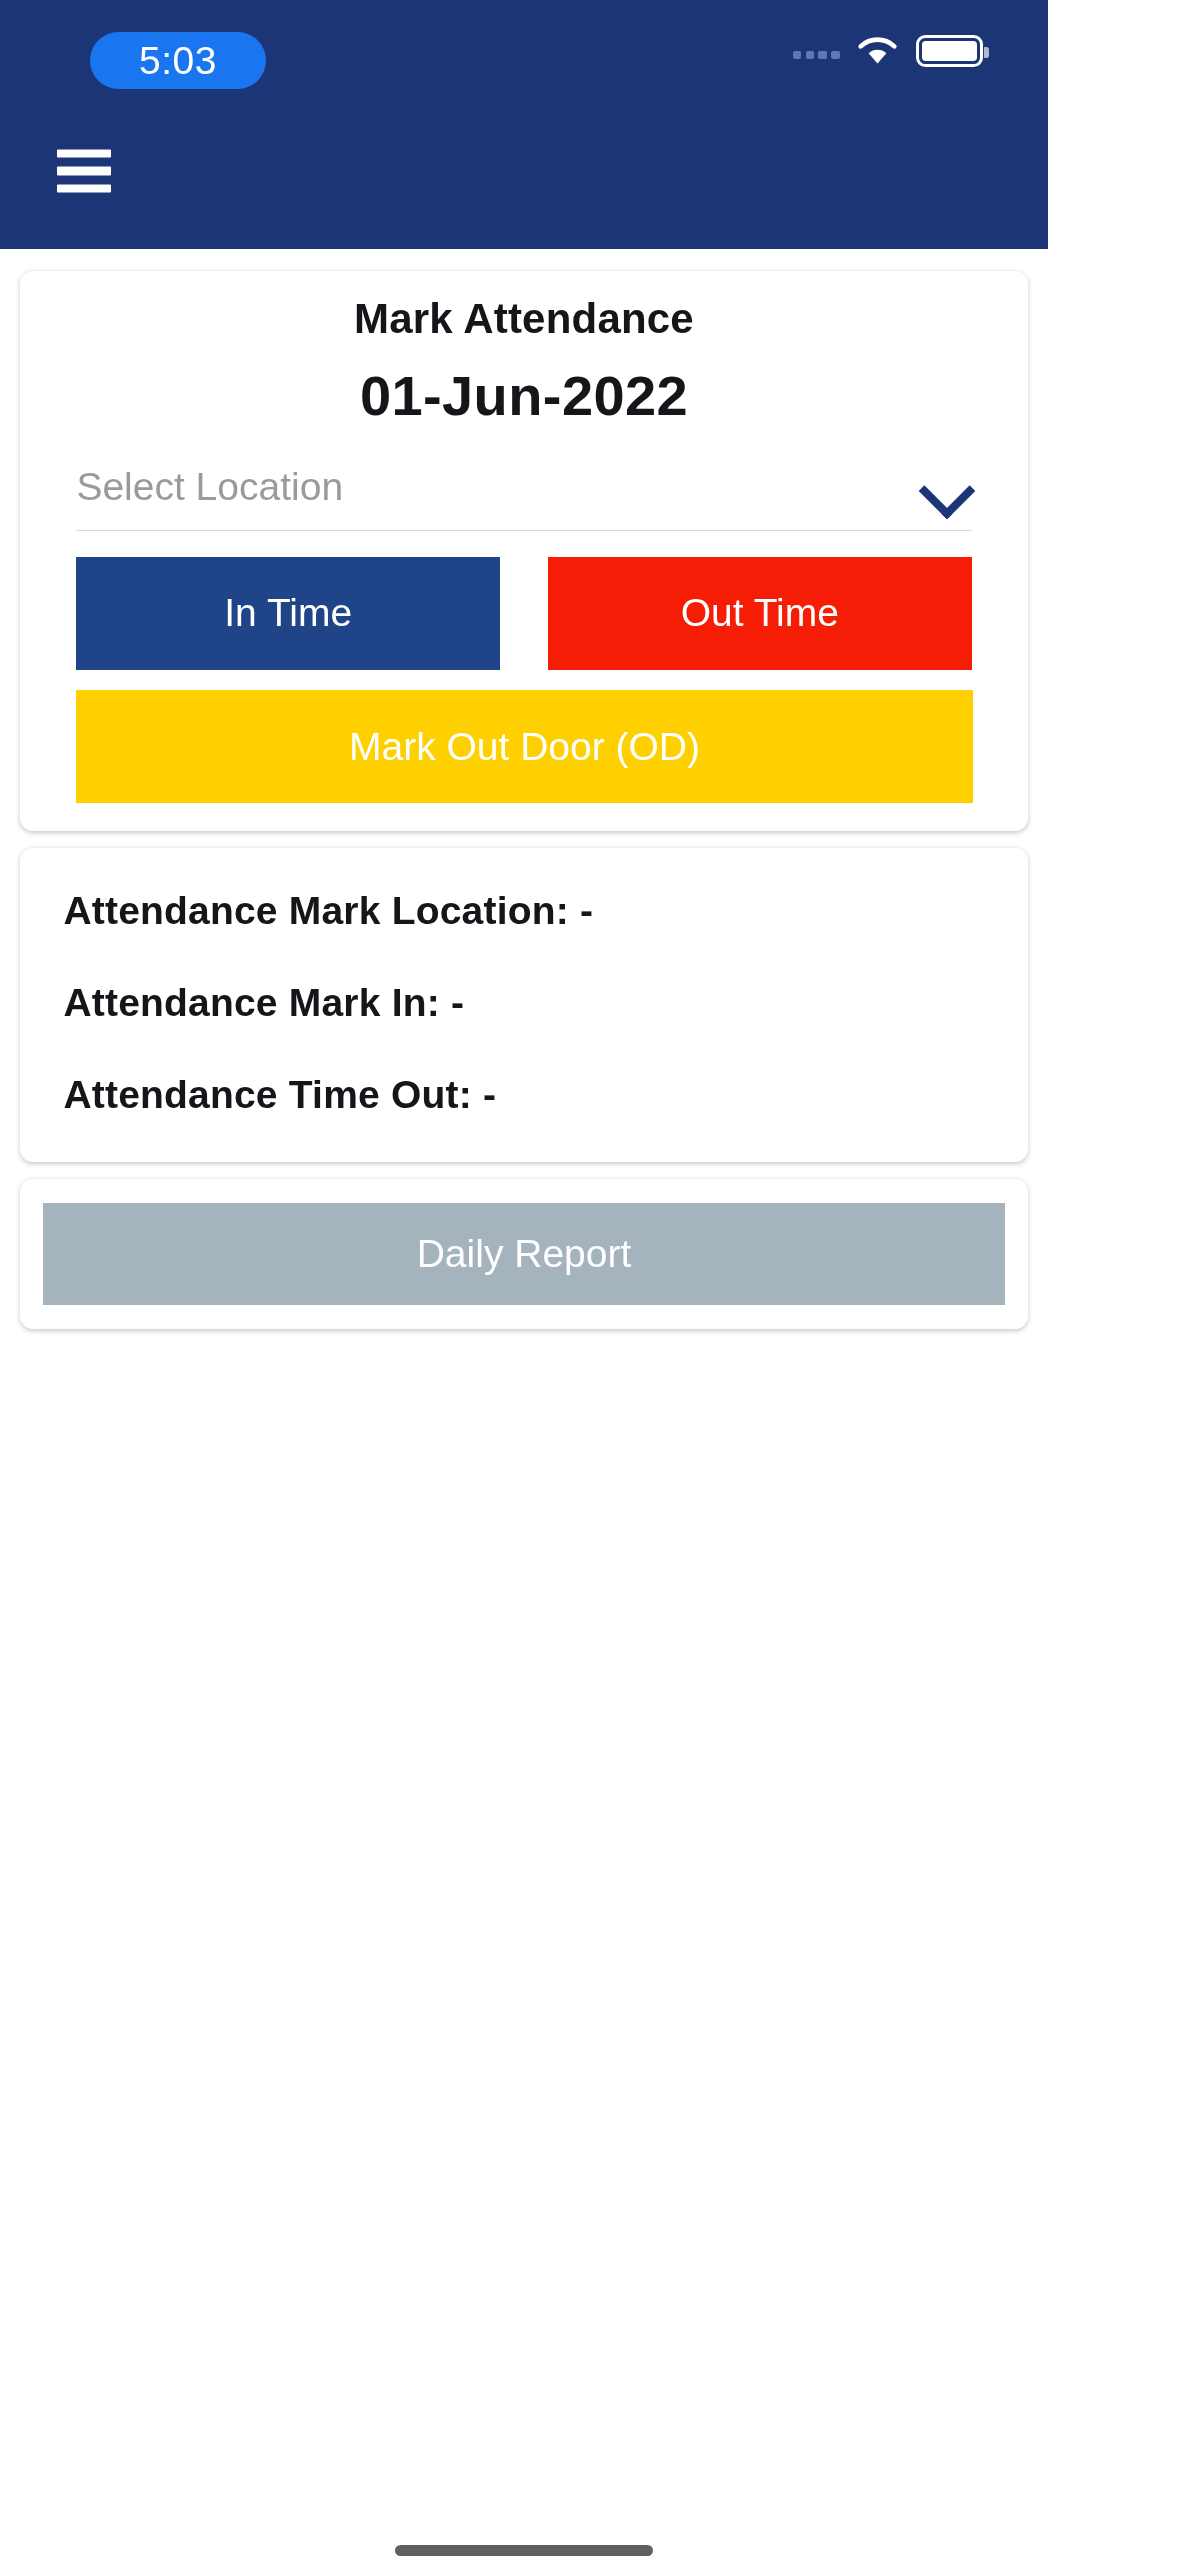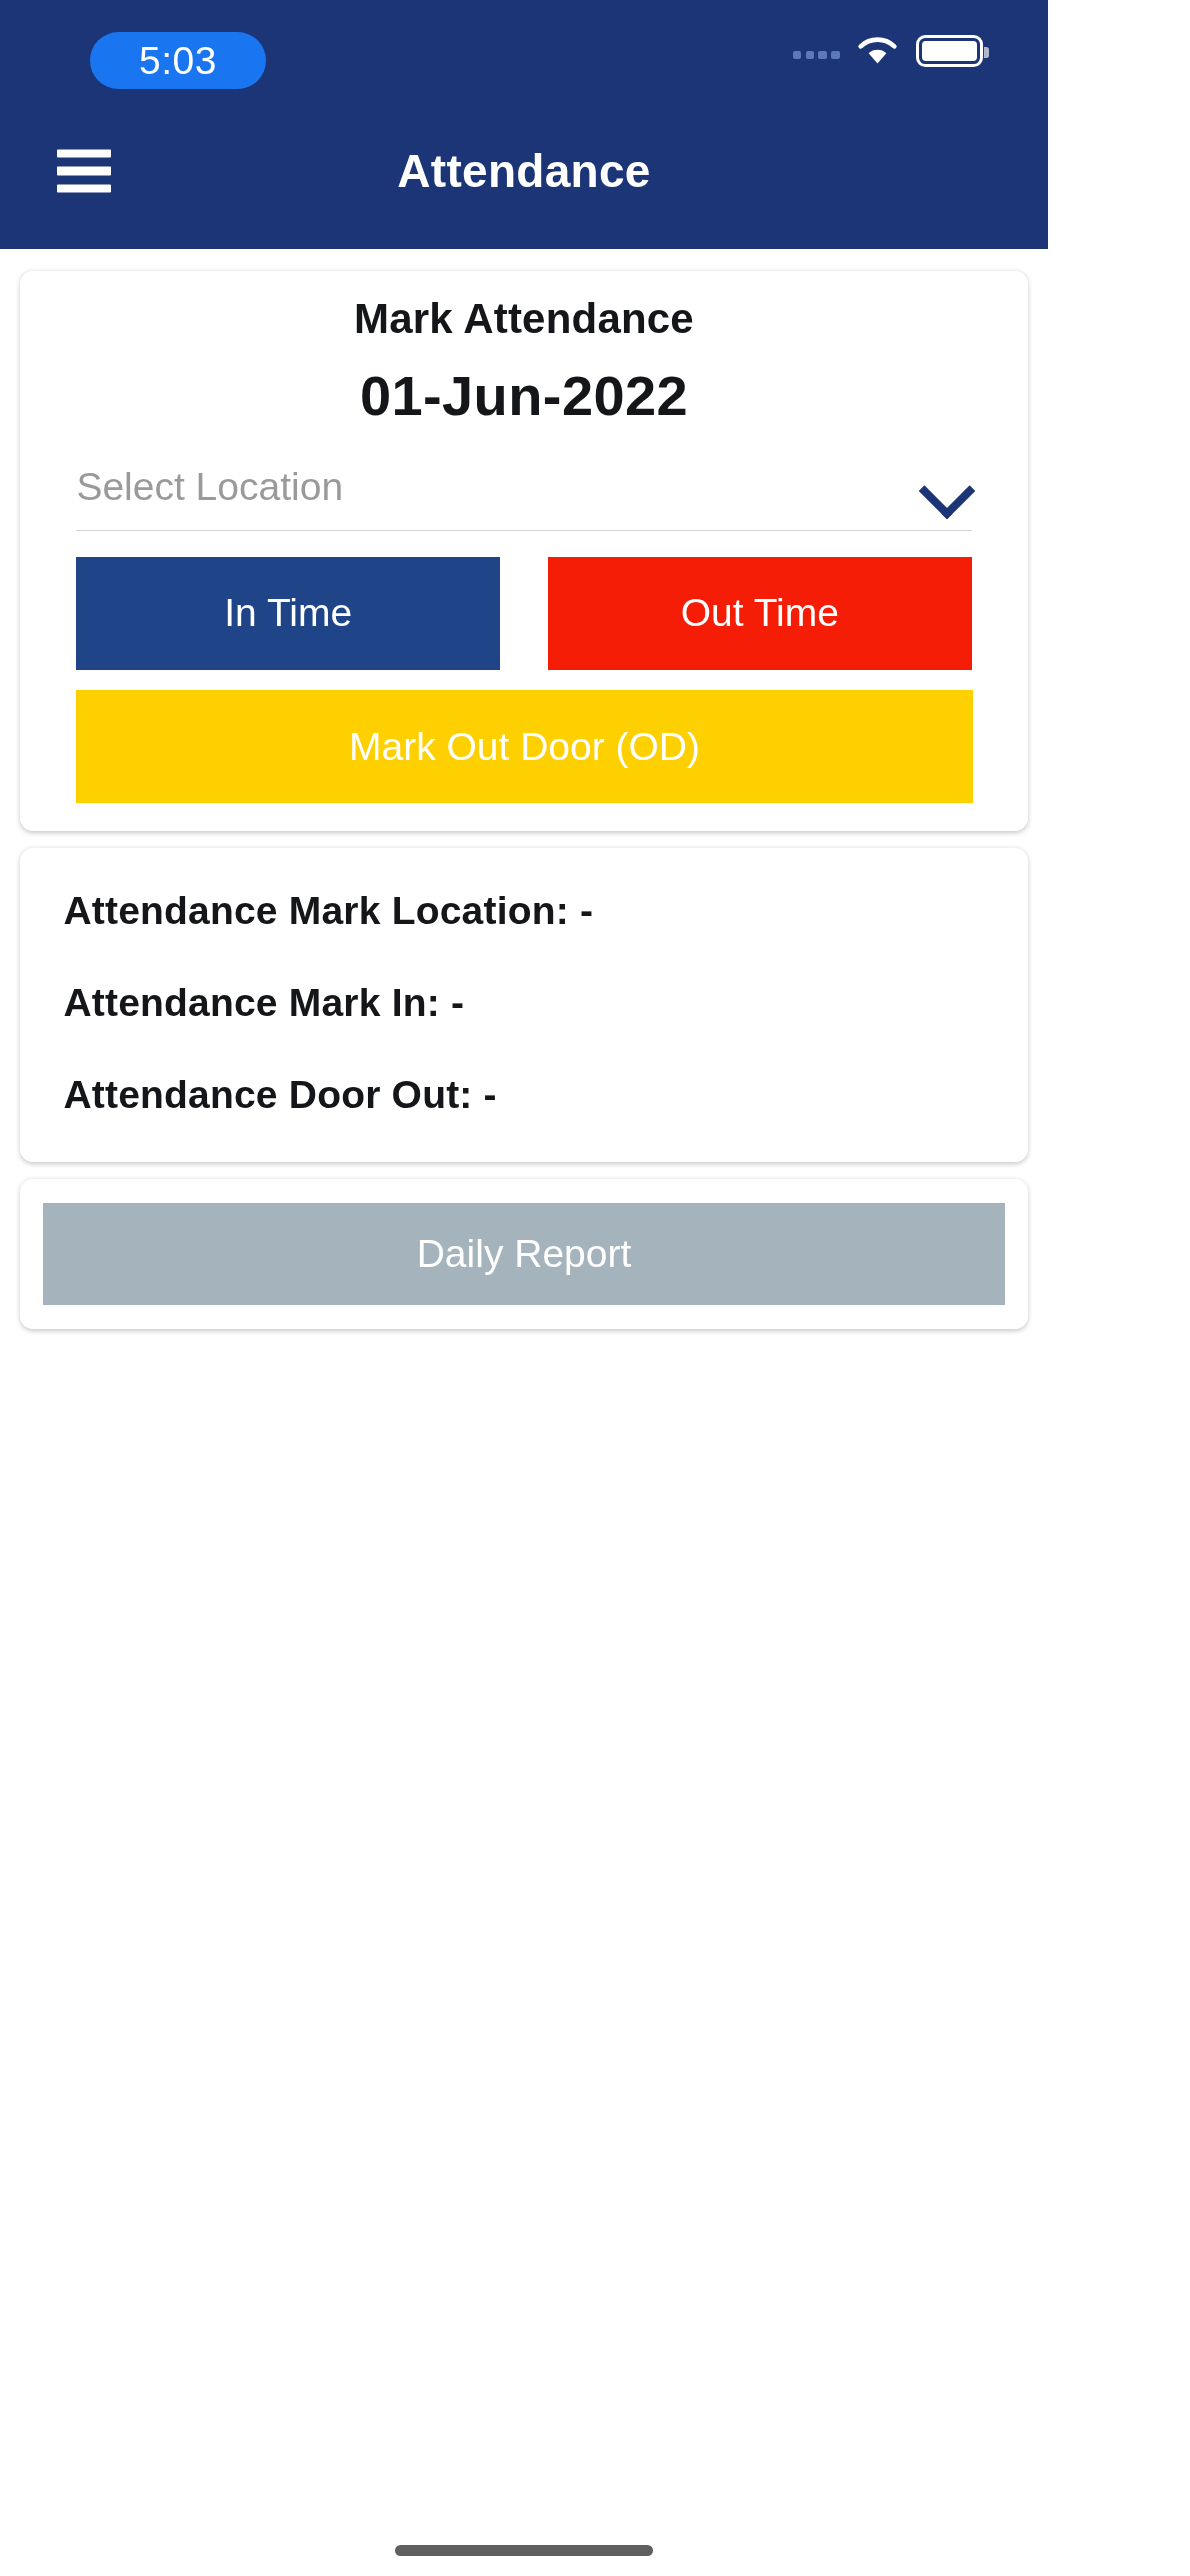--- a/index.html
+++ b/index.html
@@ -282,21 +282,20 @@
         </span>
     </div>
   </div>
 
   <div class="appbar">
     <div class="hamburger">
       <i></i>
         <i></i>
         <i></i>
     </div>
-    <div class="appbar-title">Attendance</div>
   </div>
 
   <div class="content">
 
     <div class="card first mark-card">
       <div class="mark-title">Mark Attendance</div>
       <div class="mark-date">01-Jun-2022</div>
 
       <div class="select-row">
         <span class="select-placeholder">Select Location</span>
@@ -307,21 +306,21 @@
         <button class="btn btn-in">In Time</button>
         <button class="btn btn-out">Out Time</button>
       </div>
 
       <button class="btn-od">Mark Out Door (OD)</button>
     </div>
 
     <div class="card info-card">
       <div class="info-line">Attendance Mark Location: -</div>
       <div class="info-line">Attendance Mark In: -</div>
-      <div class="info-line">Attendance Door Out: -</div>
+      <div class="info-line">Attendance Time Out: -</div>
     </div>
 
     <div class="card report-card">
       <button class="report-btn">Daily Report</button>
     </div>
 
   </div>
 
   <div class="home-indicator"></div>
 </div>

